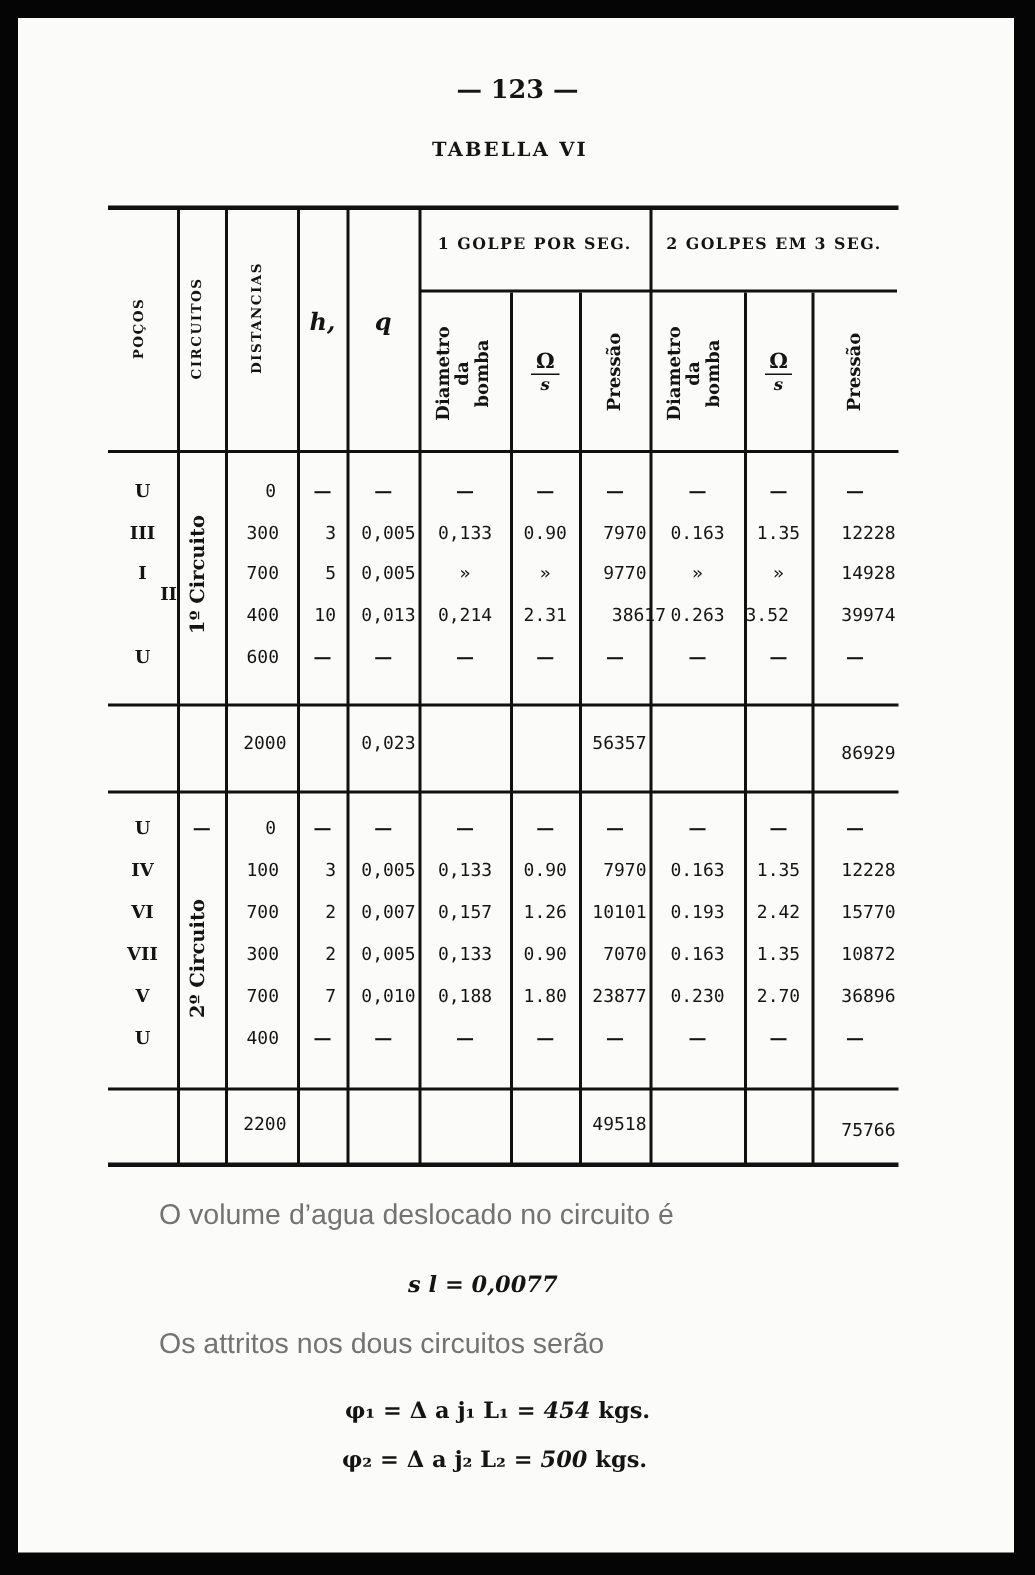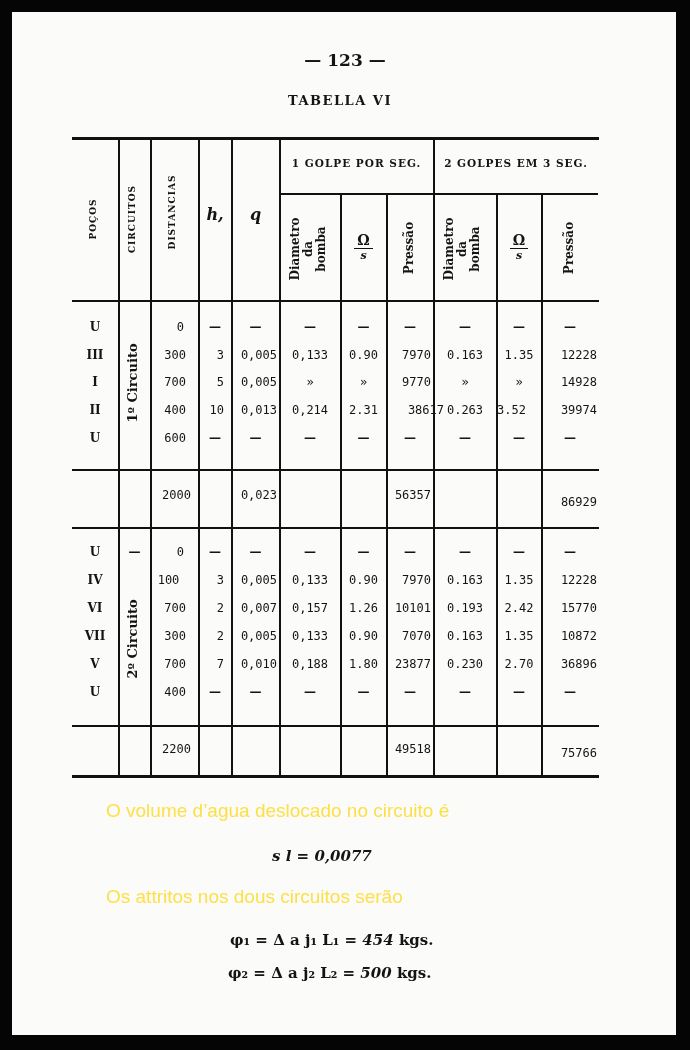--- a/index.html
+++ b/index.html
@@ -35,21 +35,21 @@
   .vert {
     position: absolute; transform: rotate(-90deg); transform-origin: center center;
     white-space: nowrap; text-align: center; font-weight: bold;
   }
   .sc { font-size: 9px; letter-spacing: 1px; }
   .grp { font-size: 10.5px; letter-spacing: 1px; font-weight: bold; }
   .hdr-multi { font-size: 12px; line-height: 13px; font-weight: bold; }
   .frac { position: absolute; text-align: center; font-weight: bold; }
   .frac .top { font-size: 14px; line-height: 15px; border-bottom: 1.4px solid #111; padding: 0 3px; display: inline-block; }
   .frac .bot { font-size: 11px; font-style: italic; line-height: 13px; display: block; }
-  .body-text { font-family: "Liberation Sans", "DejaVu Sans", sans-serif; font-size: 19px; color: #fde047; }
+  .body-text { font-family: "Liberation Sans", "DejaVu Sans", sans-serif; font-size: 19px; color: #737373; }
   .formula { font-family: "DejaVu Serif", serif; font-size: 15px; font-weight: bold; }
   .formula i { font-style: italic; }
   .circ { font-size: 13px; font-weight: bold; }
 </style>
 </head>
 <body>
 
 <div class="page"></div>
 
 <div class="abs pagenum">— 123 —</div>
@@ -143,21 +143,21 @@
       <div class="cell num r" style="left:199px;width:25px;top:375px;">5</div>
       <div class="cell num r" style="left:232px;width:45px;top:375px;">0,005</div>
       <div class="cell num" style="left:280px;width:60px;top:375px;">»</div>
       <div class="cell num" style="left:341px;width:45px;top:375px;">»</div>
       <div class="cell num r" style="left:387px;width:44px;top:375px;">9770</div>
       <div class="cell num" style="left:434px;width:62px;top:375px;">»</div>
       <div class="cell num" style="left:497px;width:44px;top:375px;">»</div>
       <div class="cell num r" style="left:542px;width:55px;top:375px;">14928</div>
     </div>
     <div>
-      <div class="cell" style="left:72px;width:46px;top:403px;">II</div>
+      <div class="cell" style="left:72px;width:46px;top:389px;text-align:right;">II</div>
       <div class="cell num r" style="left:151px;width:35px;top:403px;">400</div>
       <div class="cell num r" style="left:199px;width:25px;top:403px;">10</div>
       <div class="cell num r" style="left:232px;width:45px;top:403px;">0,013</div>
       <div class="cell num" style="left:280px;width:60px;top:403px;">0,214</div>
       <div class="cell num" style="left:341px;width:45px;top:403px;">2.31</div>
       <div class="cell num r" style="left:400px;width:44px;top:403px;">38617</div>
       <div class="cell num" style="left:434px;width:62px;top:403px;">0.263</div>
       <div class="cell num" style="left:497px;width:25px;top:403px;">3.52</div>
       <div class="cell num r" style="left:542px;width:55px;top:403px;">39974</div>
     </div>
@@ -190,21 +190,21 @@
       <div class="cell" style="left:232px;width:47px;top:545px;">—</div>
       <div class="cell" style="left:280px;width:60px;top:545px;">—</div>
       <div class="cell" style="left:341px;width:45px;top:545px;">—</div>
       <div class="cell" style="left:387px;width:46px;top:545px;">—</div>
       <div class="cell" style="left:434px;width:62px;top:545px;">—</div>
       <div class="cell" style="left:497px;width:44px;top:545px;">—</div>
       <div class="cell" style="left:542px;width:56px;top:545px;">—</div>
     </div>
     <div>
       <div class="cell" style="left:72px;width:46px;top:573px;">IV</div>
-      <div class="cell num r" style="left:151px;width:35px;top:573px;text-align:center;">100</div>
+      <div class="cell num r" style="left:151px;width:35px;top:573px;">100</div>
       <div class="cell num r" style="left:199px;width:25px;top:573px;">3</div>
       <div class="cell num r" style="left:232px;width:45px;top:573px;">0,005</div>
       <div class="cell num" style="left:280px;width:60px;top:573px;">0,133</div>
       <div class="cell num" style="left:341px;width:45px;top:573px;">0.90</div>
       <div class="cell num r" style="left:387px;width:44px;top:573px;">7970</div>
       <div class="cell num" style="left:434px;width:62px;top:573px;">0.163</div>
       <div class="cell num" style="left:497px;width:44px;top:573px;">1.35</div>
       <div class="cell num r" style="left:542px;width:55px;top:573px;">12228</div>
     </div>
     <div>

